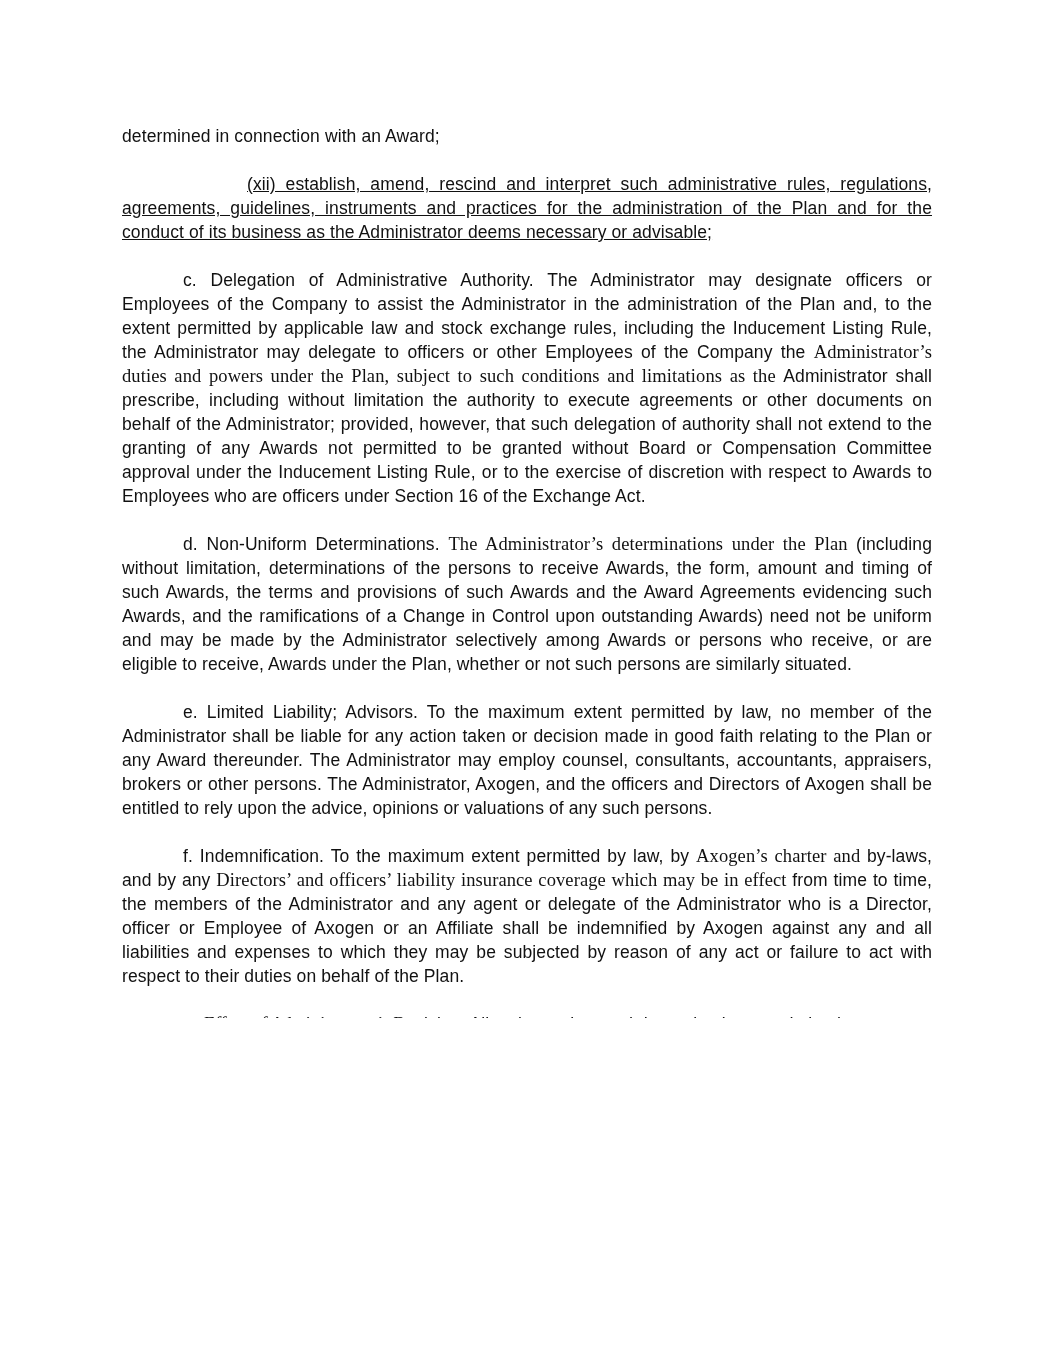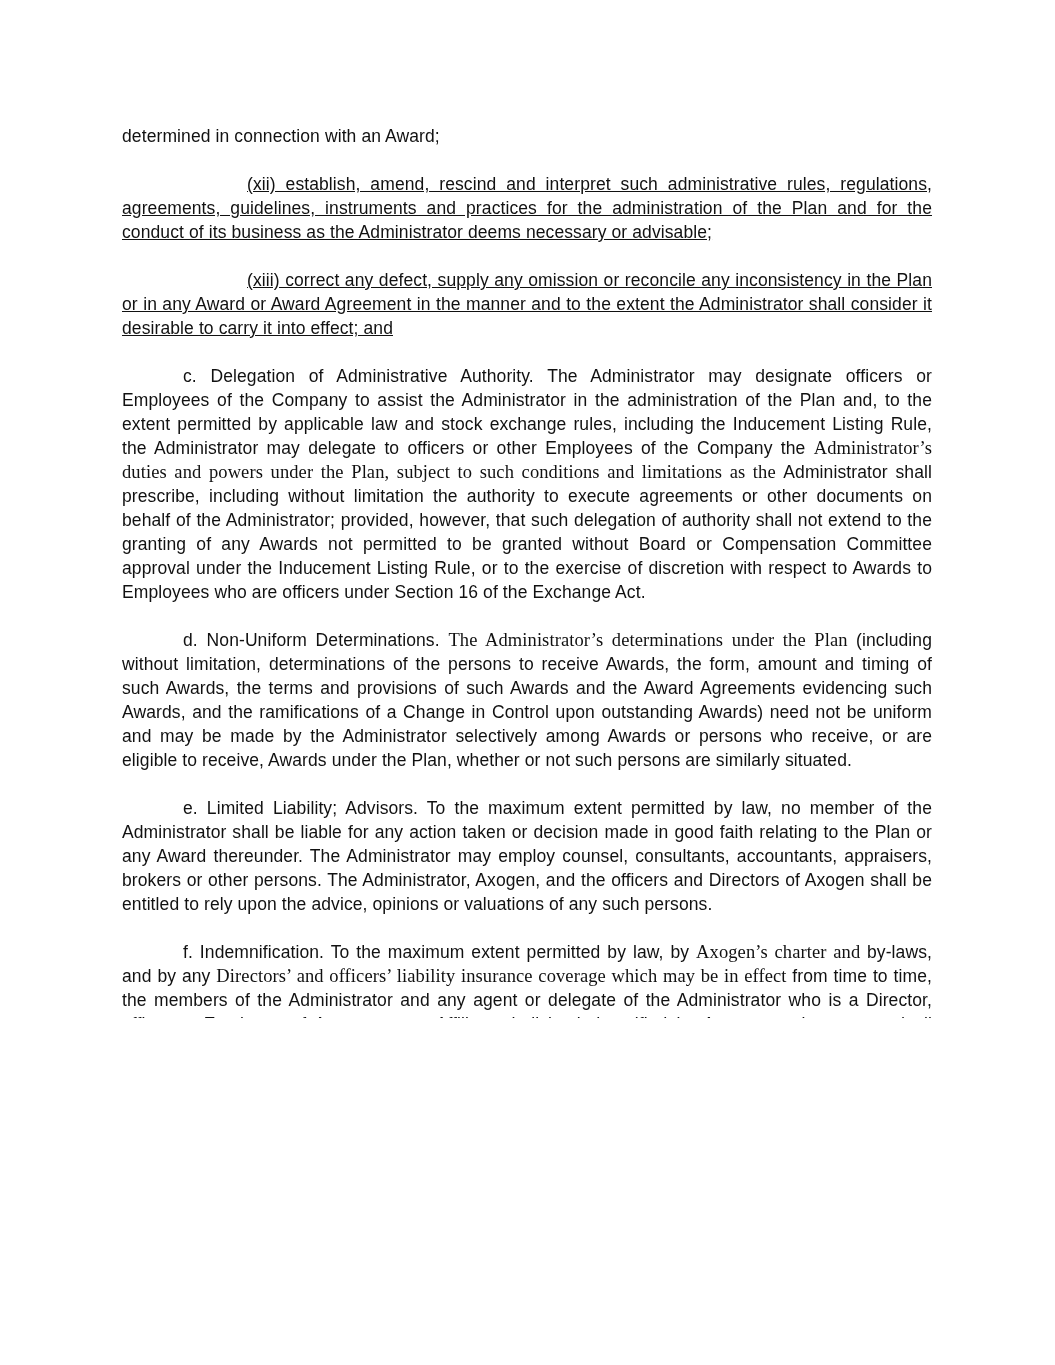--- a/index.html
+++ b/index.html
@@ -57,21 +57,20 @@
     line-height: 24px;
   }
 </style>
 </head>
 <body>
 
 <div class="page">
   <div class="content">
       <p class="para indent-none"><span class="seg-sans">determined in connection with an Award;</span></p>
       <p class="para indent-list"><span class="seg-sans">(xii) establish, amend, rescind and interpret such administrative rules, regulations, agreements, guidelines, instruments and practices for the administration of the Plan and for the conduct of its business as the Administrator deems necessary or advisable;</span></p>
-      <p class="para indent-list"><span class="seg-sans">(xiii) correct any defect, supply any omission or reconcile any inconsistency in the Plan or in any Award or Award Agreement in the manner and to the extent the Administrator shall consider it desirable to carry it into effect; and</span></p>
       <p class="para indent-para"><span class="seg-sans">c. Delegation of Administrative Authority. The Administrator may designate officers or Employees of the Company to assist the Administrator in the administration of the Plan and, to the extent permitted by applicable law and stock exchange rules, including the Inducement Listing Rule, the Administrator may delegate to officers or other Employees of the Company the </span><span class="seg-serif">Administrator’s duties and powers under the Plan, subject to such conditions and limitations as the </span><span class="seg-sans">Administrator shall prescribe, including without limitation the authority to execute agreements or other documents on behalf of the Administrator; provided, however, that such delegation of authority shall not extend to the granting of any Awards not permitted to be granted without Board or Compensation Committee approval under the Inducement Listing Rule, or to the exercise of discretion with respect to Awards to Employees who are officers under Section 16 of the Exchange Act.</span></p>
       <p class="para indent-para"><span class="seg-sans">d. Non-Uniform Determinations. </span><span class="seg-serif">The Administrator’s determinations under the Plan </span><span class="seg-sans">(including without limitation, determinations of the persons to receive Awards, the form, amount and timing of such Awards, the terms and provisions of such Awards and the Award Agreements evidencing such Awards, and the ramifications of a Change in Control upon outstanding Awards) need not be uniform and may be made by the Administrator selectively among Awards or persons who receive, or are eligible to receive, Awards under the Plan, whether or not such persons are similarly situated.</span></p>
       <p class="para indent-para"><span class="seg-sans">e. Limited Liability; Advisors. To the maximum extent permitted by law, no member of the Administrator shall be liable for any action taken or decision made in good faith relating to the Plan or any Award thereunder. The Administrator may employ counsel, consultants, accountants, appraisers, brokers or other persons. The Administrator, Axogen, and the officers and Directors of Axogen shall be entitled to rely upon the advice, opinions or valuations of any such persons.</span></p>
       <p class="para indent-para"><span class="seg-sans">f. Indemnification. To the maximum extent permitted by law, by </span><span class="seg-serif">Axogen’s charter and </span><span class="seg-sans">by-laws, and by any </span><span class="seg-serif">Directors’ and officers’ liability insurance coverage which may be in effect </span><span class="seg-sans">from time to time, the members of the Administrator and any agent or delegate of the Administrator who is a Director, officer or Employee of Axogen or an Affiliate shall be indemnified by Axogen against any and all liabilities and expenses to which they may be subjected by reason of any act or failure to act with respect to their duties on behalf of the Plan.</span></p>
       <p class="para indent-para"><span class="seg-sans">g. </span><span class="seg-serif-italic">Effect of Administrator’s D</span><span class="seg-sans">ecision. All actions taken and determinations made by the</span></p>
     </div>
   <div class="page-number">3</div>
 </div>
 
 </body></html>

